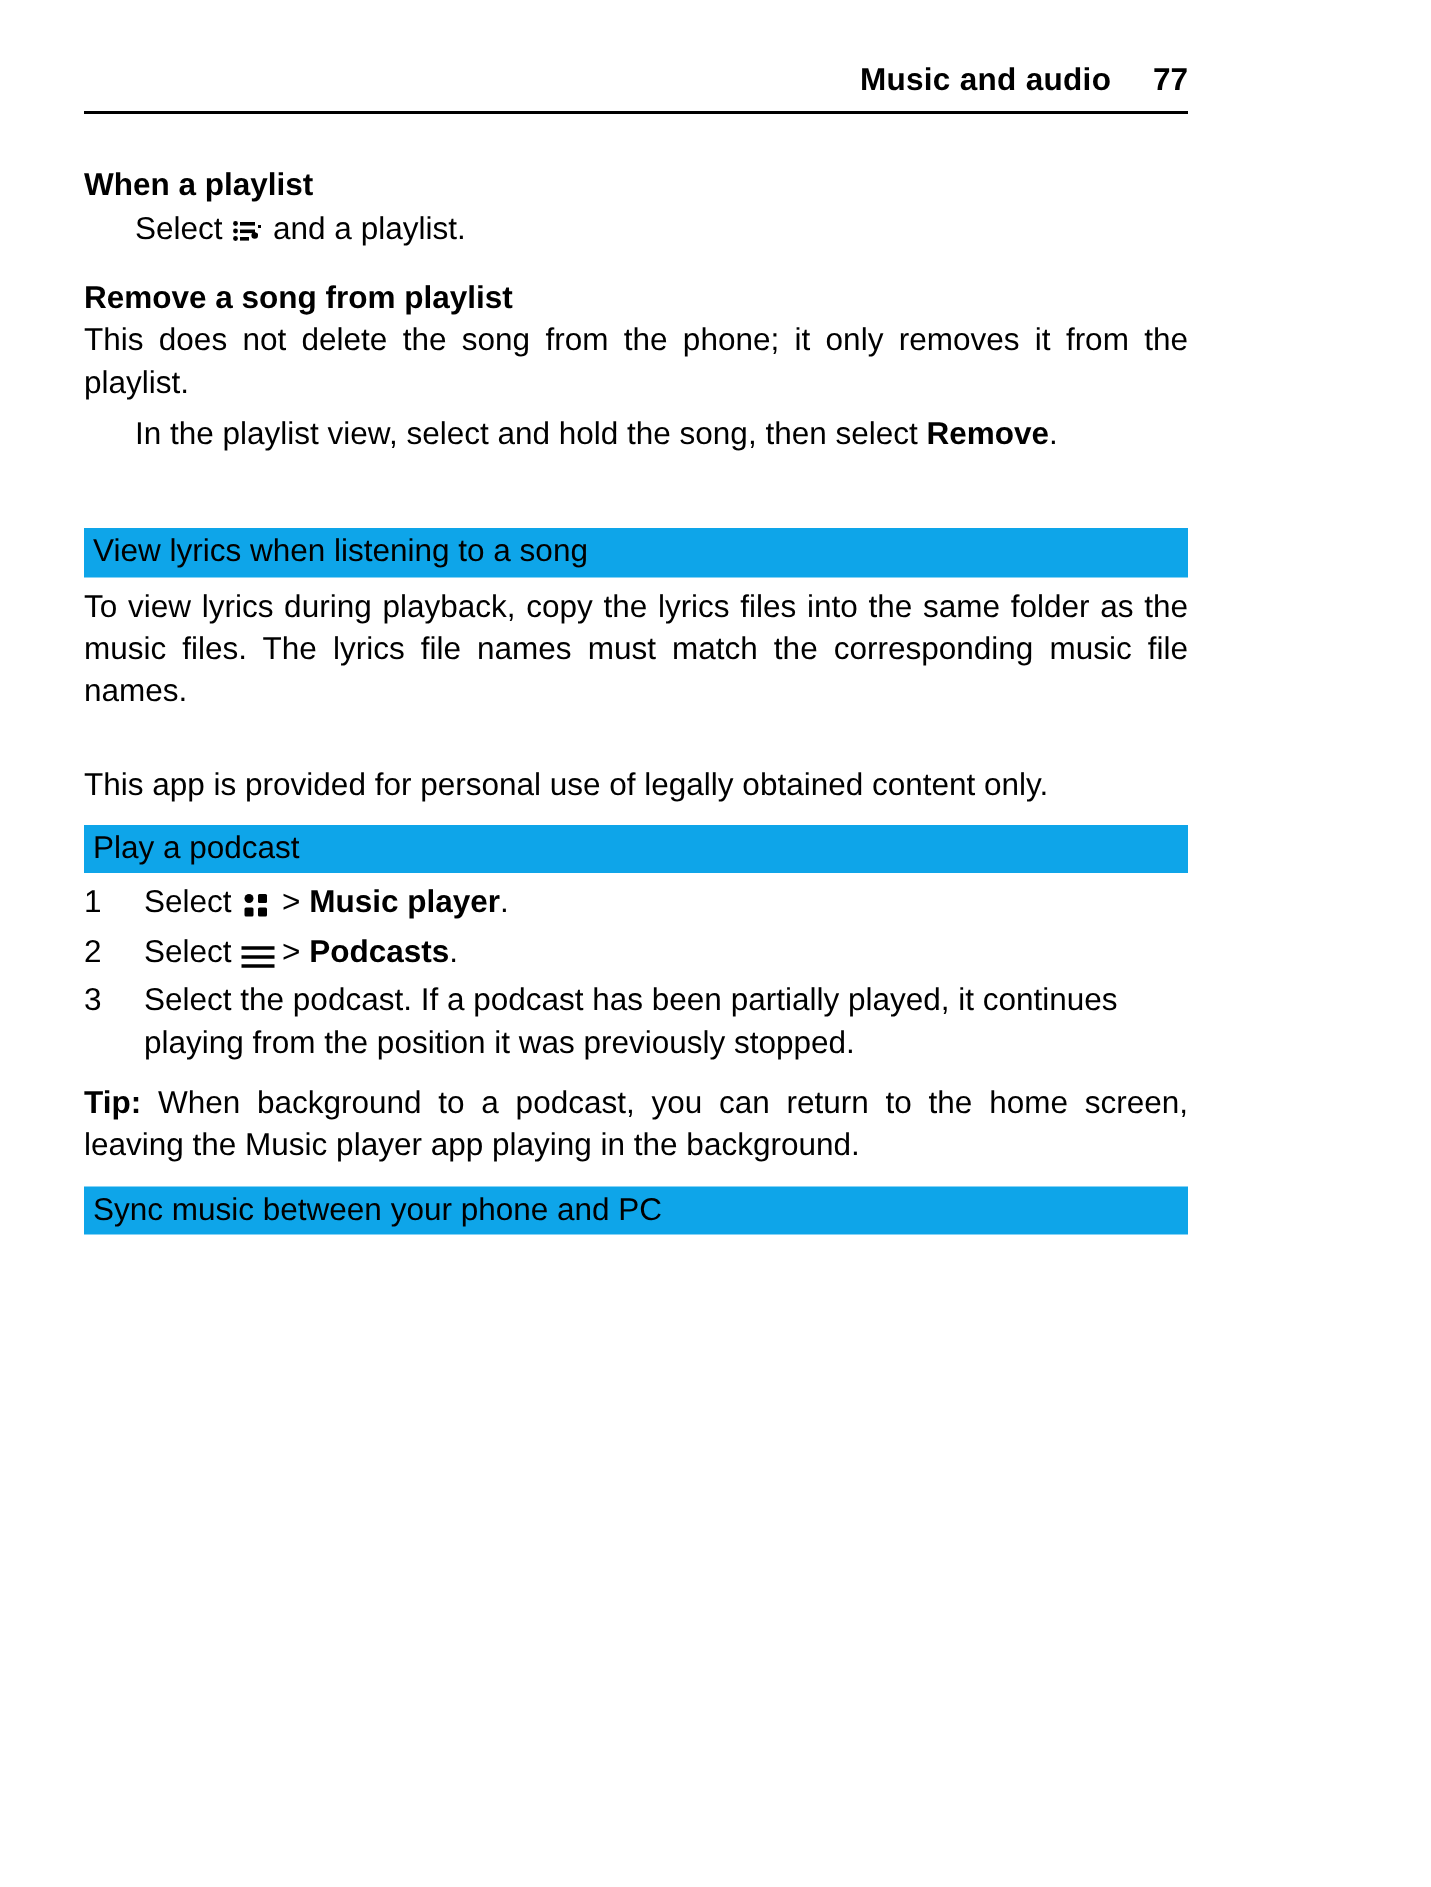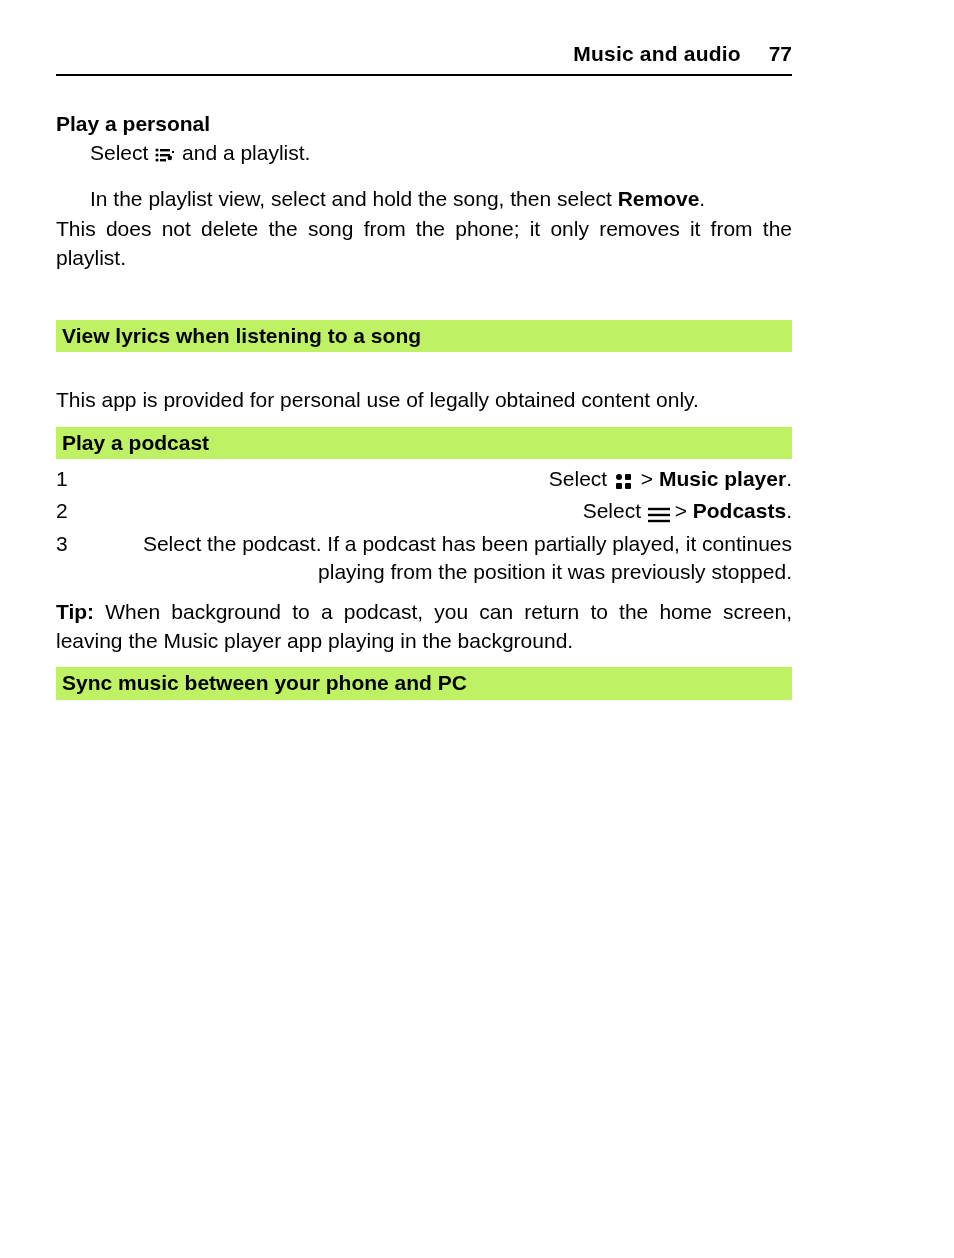--- a/index.html
+++ b/index.html
@@ -21,22 +21,22 @@
     padding-bottom: 6px;
     text-align: right;
     font-weight: 700;
     margin-bottom: 34px;
   }
   .header-line .title { letter-spacing: 0.2px; }
   .header-line .pn { margin-left: 22px; }
   .block { margin-bottom: 16px; }
   .bold { font-weight: 700; }
   .section-bar {
-    background: #bef264;
-    font-weight: 700;
+    background: #0ea5e9;
+    font-weight: 400;
     padding: 2px 6px;
     margin-top: 12px;
     margin-bottom: 6px;
   }
   .para { margin: 0 0 6px 0; text-align: justify; }
   .para-tight { margin-bottom: 2px; margin-left: 34px; }
   .spacer { height: 20px; }
   ol.steps {
     list-style: none;
     padding: 0;
@@ -46,68 +46,69 @@
     display: flex;
     align-items: flex-start;
     margin-bottom: 2px;
   }
   ol.steps li .num {
     width: 40px;
     flex: 0 0 40px;
   }
   ol.steps li .body {
     flex: 1;
-    text-align: right;
   }
   .icon {
     display: inline-block;
     vertical-align: -2px;
     width: 22px;
     text-align: center;
   }
   svg { display: inline-block; vertical-align: -3px; }
 </style>
 </head>
 <body>
 
 <div class="page">
 
   <div class="header-line">
     <span class="title">Music and audio</span>
     <span class="pn">77</span>
   </div>
 
   <div class="block">
-    <div class="bold">Play a personal</div>
+    <div class="bold">When a playlist</div>
     <div class="para para-tight">
       <span>Select </span><span class="icon"><svg width="22" height="18" viewBox="0 0 22 18">
             <g fill="#000">
               <circle cx="3" cy="3" r="1.6"></circle>
               <circle cx="3" cy="8" r="1.6"></circle>
               <circle cx="3" cy="13" r="1.6"></circle>
               <rect x="6" y="2" width="10" height="2.4"></rect>
               <rect x="6" y="7" width="10" height="2.4"></rect>
               <rect x="6" y="12" width="6" height="2.4"></rect>
               <path d="M18 4 v7 a2.2 2.2 0 1 1 -2.2 -2.2 c0.8 0 1.5 0.4 2.2 1 V4 h2 v2 h-2 z"></path>
             </g>
           </svg></span><span> and a playlist.</span>
     </div>
   </div>
 
   <div class="block">
+    <div class="bold">Remove a song from playlist</div>
+    <div class="para">This does not delete the song from the phone; it only removes it from the playlist.</div>
     <div class="para para-tight">
       <span>In the playlist view, select and hold the song, then select </span><span class="bold">Remove</span><span>.</span>
     </div>
-    <div class="para">This does not delete the song from the phone; it only removes it from the playlist.</div>
   </div>
 
   <div class="spacer"></div>
 
 
   <div class="section-bar">View lyrics when listening to a song</div>
+  <div class="para">To view lyrics during playback, copy the lyrics files into the same folder as the music files. The lyrics file names must match the corresponding music file names.</div>
   <div class="spacer" style="height:14px"></div>
   <div class="spacer" style="height:14px"></div>
   <div class="para">This app is provided for personal use of legally obtained content only.</div>
 
   <div class="section-bar">Play a podcast</div>
   <ol class="steps">
     <li>
       <span class="num">1</span>
       <span class="body">
         <span>Select </span><span class="icon"><svg width="20" height="18" viewBox="0 0 20 18">

